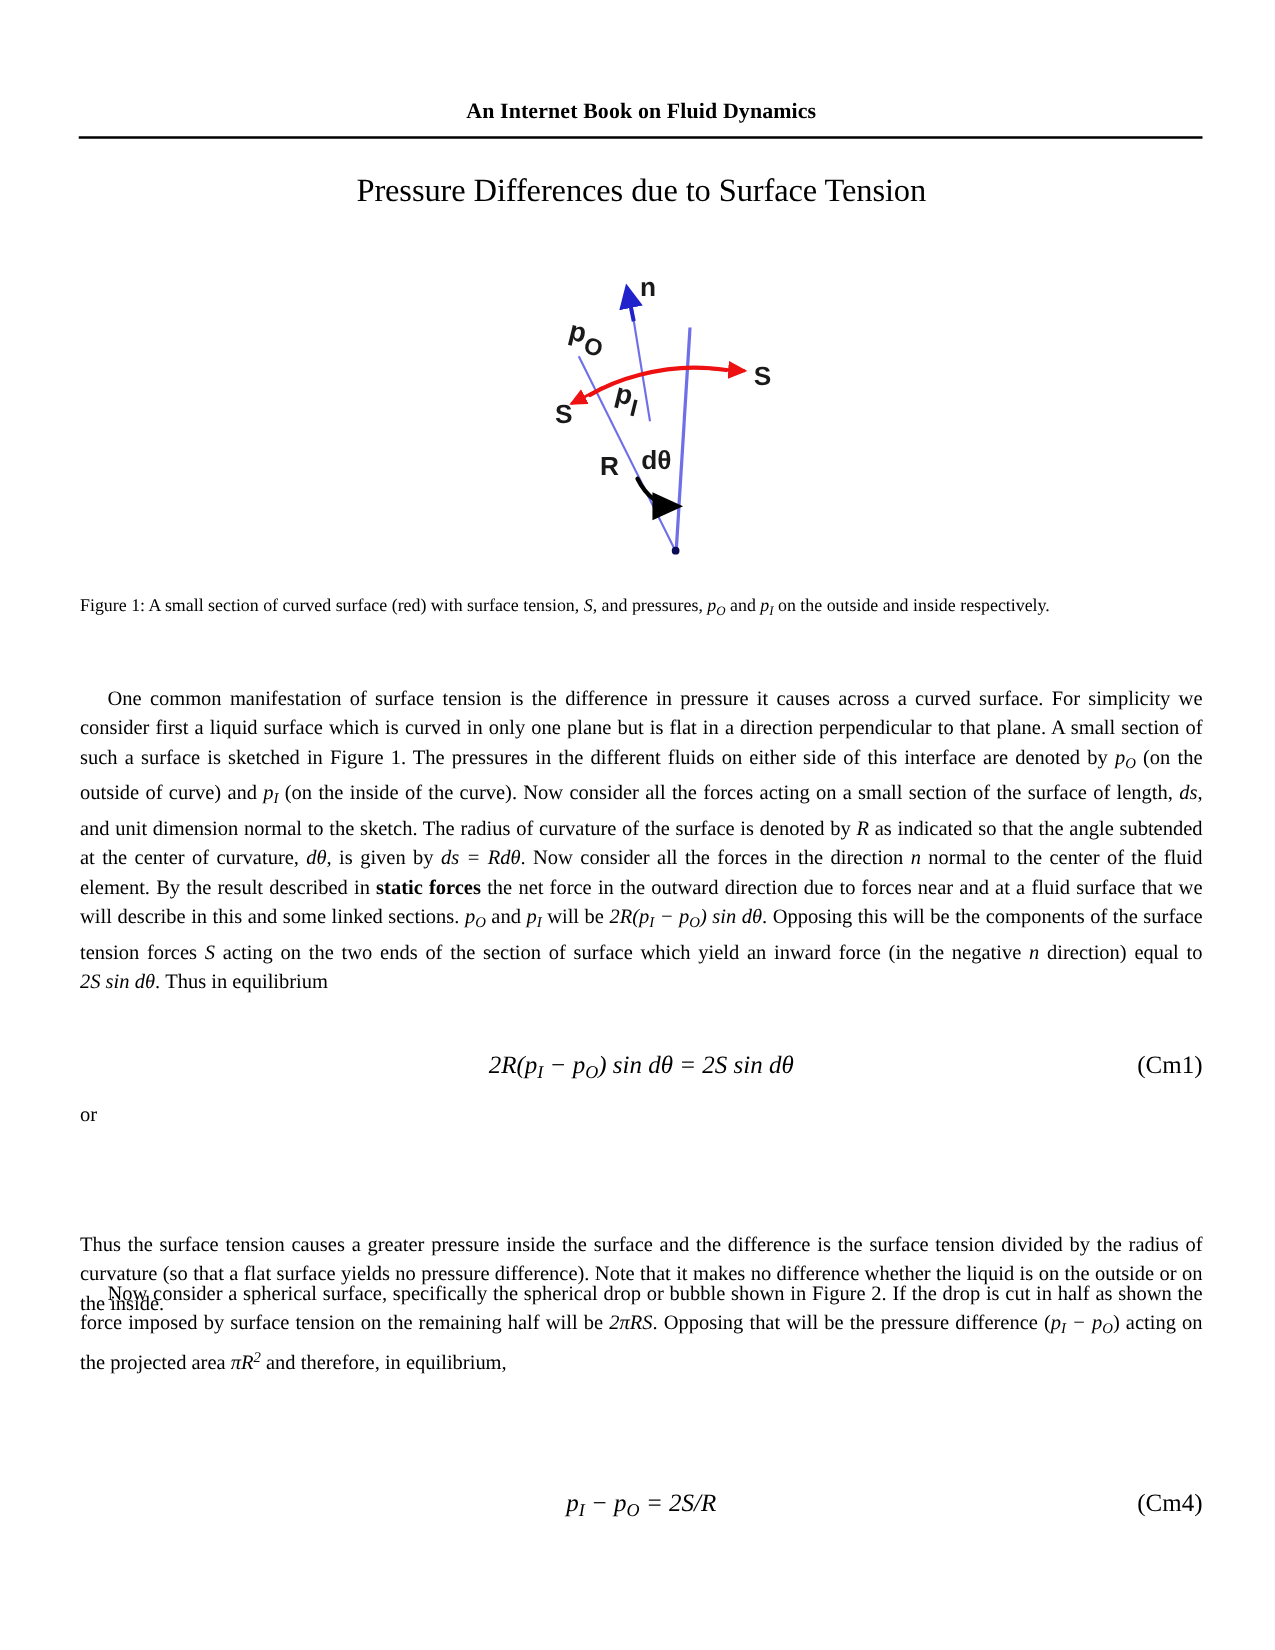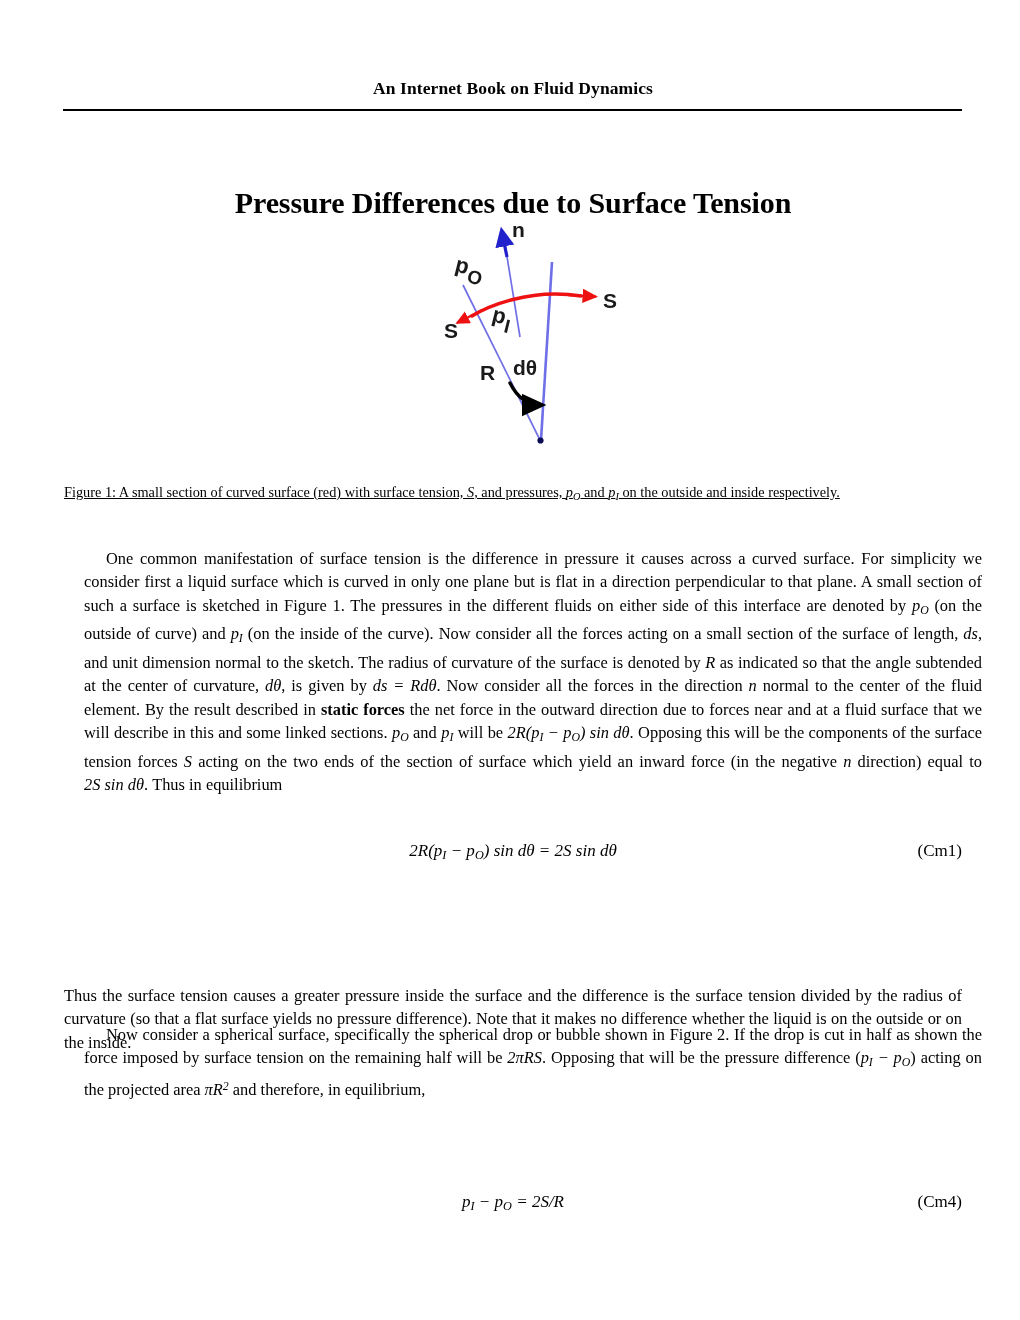--- a/index.html
+++ b/index.html
@@ -39,65 +39,63 @@
     width: 899px;
     height: 1.6px;
     background: #000;
   }
   .doc-title {
     position: absolute;
     left: 64px;
     top: 138px;
     width: 898px;
     text-align: center;
-    font-size: 30px;
-    font-weight: bold;
+    font-size: 26px;
+    font-weight: normal;
     letter-spacing: -0.1px;
-    margin-top: 48px;
   }
 
   
   .figure-wrap {
     position: absolute;
     left: 400px;
     top: 190px;
     width: 240px;
     height: 280px;
   }
   .figure-wrap svg { display: block; }
 
   
   .caption {
     position: absolute;
     left: 64px;
     top: 478px;
     width: 898px;
     font-size: 14.3px;
-    line-height: 28px;
+    line-height: 15px;
     text-align: justify;
-    text-decoration: underline;
   }
 
   
   .body-block {
     position: absolute;
     left: 64px;
     width: 898px;
     font-size: 16.4px;
     line-height: 23.35px;
     text-align: justify;
     text-justify: inter-word;
   }
-  .indent { text-indent: 22px; margin-left: 20px; }
+  .indent { text-indent: 22px; }
 
   .eq-row {
     position: absolute;
     left: 64px;
     width: 898px;
-    font-size: 17px;
+    font-size: 20px;
   }
   .eq-row .eq-body {
     display: block;
     text-align: center;
     font-style: italic;
   }
   .eq-row .eq-tag {
     position: absolute;
     right: 0;
     top: 0;
@@ -187,20 +185,21 @@
 
   <div class="body-block indent" style="top:547px;">
     <span>One common manifestation of surface tension is the difference in pressure it causes across a curved surface. For simplicity we consider first a liquid surface which is curved in only one plane but is flat in a direction perpendicular to that plane. A small section of such a surface is sketched in Figure 1. The pressures in the different fluids on either side of this interface are denoted by </span><span class="nb"><i class="mvar">p</i><span class="sub">O</span></span><span> (on the outside of curve) and </span><span class="nb"><i class="mvar">p</i><span class="sub">I</span></span><span> (on the inside of the curve). Now consider all the forces acting on a small section of the surface of length, </span><i class="mvar">ds</i><span>, and unit dimension normal to the sketch. The radius of curvature of the surface is denoted by </span><i class="mvar">R</i><span> as indicated so that the angle subtended at the center of curvature, </span><i class="mvar">dθ</i><span>, is given by </span><i class="mvar nb">ds = Rdθ</i><span>. Now consider all the forces in the direction </span><i class="mvar">n</i><span> normal to the center of the fluid element. By the result described in </span><b class="bold-ref">static forces</b><span> the net force in the outward direction due to forces near and at a fluid surface that we will describe in this and some linked sections. </span><span class="nb"><i class="mvar">p</i><span class="sub">O</span></span><span> and </span><span class="nb"><i class="mvar">p</i><span class="sub">I</span></span><span> will be </span><span class="nb"><i class="mvar">2R(p</i><span class="sub">I</span><i class="mvar"> − p</i><span class="sub">O</span><i class="mvar">) sin dθ</i></span><span>. Opposing this will be the components of the surface tension forces </span><i class="mvar">S</i><span> acting on the two ends of the section of surface which yield an inward force (in the negative </span><i class="mvar">n</i><span> direction) equal to </span><i class="mvar nb">2S sin dθ</i><span>. Thus in equilibrium</span>
   </div>
 
   <div class="eq-row" style="top:841px;">
     <span class="eq-body"><i class="mvar">2R(p</i><span class="sub">I</span><i class="mvar"> − p</i><span class="sub">O</span><i class="mvar">) sin dθ = 2S sin dθ</i></span>
     <span class="eq-tag">(Cm1)</span>
   </div>
 
+  <div class="body-block" style="top:880px;">or</div>
 
 
   <div class="body-block" style="top:984px;">Thus the surface tension causes a greater pressure inside the surface and the difference is the surface tension divided by the radius of curvature (so that a flat surface yields no pressure difference). Note that it makes no difference whether the liquid is on the outside or on the inside.</div>
 
   <div class="body-block indent" style="top:1023px;">
     <span>Now consider a spherical surface, specifically the spherical drop or bubble shown in Figure 2. If the drop is cut in half as shown the force imposed by surface tension on the remaining half will be </span><i class="mvar nb">2πRS</i><span>. Opposing that will be the pressure difference (</span><span class="nb"><i class="mvar">p</i><span class="sub">I</span><i class="mvar"> − </i><i class="mvar">p</i><span class="sub">O</span></span><span>) acting on the projected area </span><span class="nb"><i class="mvar">πR</i><span class="sup">2</span></span><span> and therefore, in equilibrium,</span>
   </div>
 
 
 

